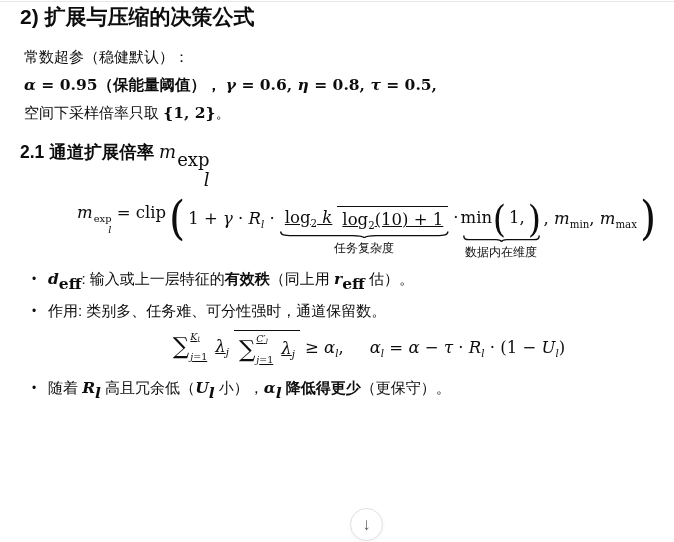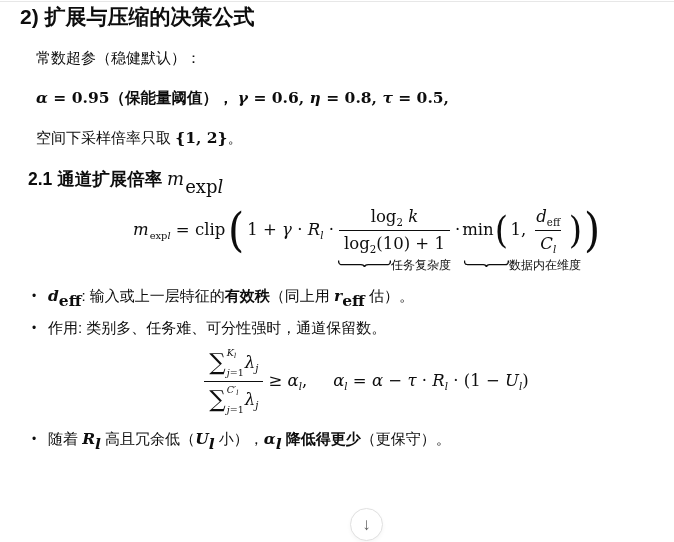--- a/index.html
+++ b/index.html
@@ -5,59 +5,59 @@
   html,body { margin:0; padding:0; background:#ffffff; }
   .page {
     position:relative; width:674px; height:542px; overflow:hidden;
     background:#ffffff; color:#0d0d0d;
     font-family:"Liberation Sans", sans-serif;
   }
   .top-divider { position:absolute; top:1px; left:0; width:674px; border-top:1px solid #e7e7e7; }
   .content { padding:2px 20px 0 20px; }
 
   h1.title { font-size:21px; font-weight:700; margin:2px 0 15px 0; line-height:1.25; }
-  h2.sec  { font-size:17.5px; font-weight:700; margin:14px 0 9px 8px; line-height:1.4; }
+  h2.sec  { font-size:17.5px; font-weight:700; margin:14px 0 9px 0; line-height:1.4; }
 
-  .line { font-size:15px; line-height:24px; margin:16px; }
+  .line { font-size:15px; line-height:24px; margin:4px; }
 
   
   .mi { font-family:"DejaVu Serif", serif; font-style:italic; }
   .mn { font-family:"DejaVu Serif", serif; font-style:normal; }
   .sub  { font-size:0.62em; vertical-align:-0.35em; line-height:1; }
-  .supsub { display:inline-flex; flex-direction:row; align-items:flex-end;
+  .supsub { display:inline-flex; flex-direction:column; align-items:flex-end;
             font-size:0.60em; line-height:1.12; vertical-align:-0.42em; margin-left:1px; }
   .supsub > span { display:block; }
   .tiny-sub { font-size:0.72em; vertical-align:-0.25em; }
 
   .mathline { font-size:15.5px;font-weight:bold; }
   h2 .msize { font-size:18px; font-weight:400; }
 
   
   .formula-area { display:flex; justify-content:center; padding-left:58px; }
   .f1 { margin:6px 0 30px 0; }
   .f2 { margin:6px 0 12px 0; }
   .math-row { display:inline-flex; align-items:center; font-size:16.5px; white-space:nowrap; line-height:1.25; }
   .chunk { display:inline; margin:0 2px; }
-  .frac { display:inline-flex; flex-direction:column; align-items:center; margin:0 3px; vertical-align:middle; }
+  .frac { display:inline-flex; align-items:center; margin:0 3px; vertical-align:middle;text-decoration:underline; }
   .frac .num { padding:0 5px 2px 5px; }
   .frac .den { border-top:1.2px solid #0d0d0d; padding:2px 5px 0 5px; }
   .bigp { font-family:"DejaVu Serif", serif; font-weight:300; line-height:0.85; transform:scaleX(0.9); }
   .p-xl { font-size:46px; }
   .p-lg { font-size:38px; }
 
   .ub-wrap { position:relative; display:inline-flex; align-items:center; }
-  .ub { position:absolute; top:100%; left:2px; right:2px; display:flex; flex-direction:row; align-items:center; }
+  .ub { position:absolute; top:100%; left:2px; right:2px; display:flex; flex-direction:column; align-items:center; }
   .ub svg { width:100%; height:7px; display:block; }
   .ub-label { font-size:12px; margin-top:3px; white-space:nowrap; color:#0d0d0d; font-family:"Liberation Sans", sans-serif; }
 
   .bigop { font-family:"DejaVu Serif", serif; font-size:23px; line-height:1; }
   .limits { display:inline-flex; flex-direction:column; justify-content:space-between;
             height:30px; font-size:9.5px; line-height:1; margin-left:1px; padding:1px 0; }
   .fr-row { display:flex; align-items:center; }
-  .lam { margin-left:1px; }
+  .lam { margin-left:8px; }
   .spacer { display:inline-block; width:22px; }
 
   
   .bullets21 { margin-top:10px; }
   .bullet { display:flex; font-size:15px; line-height:22px; margin:8px 0; }
   .bullet .dot { flex:none; width:28px; text-align:center; font-size:12px; line-height:22px; }
   .bullet .btext { flex:1; }
   .bold { font-weight:700;text-align:right; }
 
   
@@ -109,32 +109,29 @@
                 <path d="M2,1 C2,7 6,8 16,8 L86,8 C95,8 99,9 100,12 C101,9 105,8 114,8 L184,8 C194,8 198,7 198,1" fill="none" stroke="#0d0d0d" stroke-width="1.4" vector-effect="non-scaling-stroke"></path>
               </svg>
             <span class="ub-label">任务复杂度</span>
           </span>
         </span>
         <span class="chunk mn">·</span>
         <span class="ub-wrap">
           <span class="mn">min</span>
           <span class="bigp p-lg">(</span>
           <span class="chunk mn">1, </span>
-          <span class="frac">
-            <span class="num"><span class="mi">d</span><span class="mn sub">eff</span></span>
-            <span class="den"><span class="mi">C</span><span class="mi sub">l</span></span>
-          </span>
           <span class="bigp p-lg">)</span>
           <span class="ub">
             <svg viewBox="0 0 200 12" preserveAspectRatio="none">
                 <path d="M2,1 C2,7 6,8 16,8 L86,8 C95,8 99,9 100,12 C101,9 105,8 114,8 L184,8 C194,8 198,7 198,1" fill="none" stroke="#0d0d0d" stroke-width="1.4" vector-effect="non-scaling-stroke"></path>
               </svg>
             <span class="ub-label">数据内在维度</span>
           </span>
         </span>
+        <span class="chunk"><span class="mn">,  </span><span class="mi">m</span><span class="mn sub">min</span><span class="mn">,  </span><span class="mi">m</span><span class="mn sub">max</span></span>
         <span class="bigp p-xl">)</span>
       </span>
     </div>
 
     <div class="bullets21">
       <div class="bullet">
         <span class="dot">•</span>
         <span class="btext"><span class="mi mathline">d</span><span class="mn sub mathline">eff</span><span>: 输入或上一层特征的</span><span class="bold">有效秩</span><span>（同上用 </span><span class="mi mathline">r</span><span class="mn sub mathline">eff</span><span> 估）。</span></span>
       </div>
       <div class="bullet">

